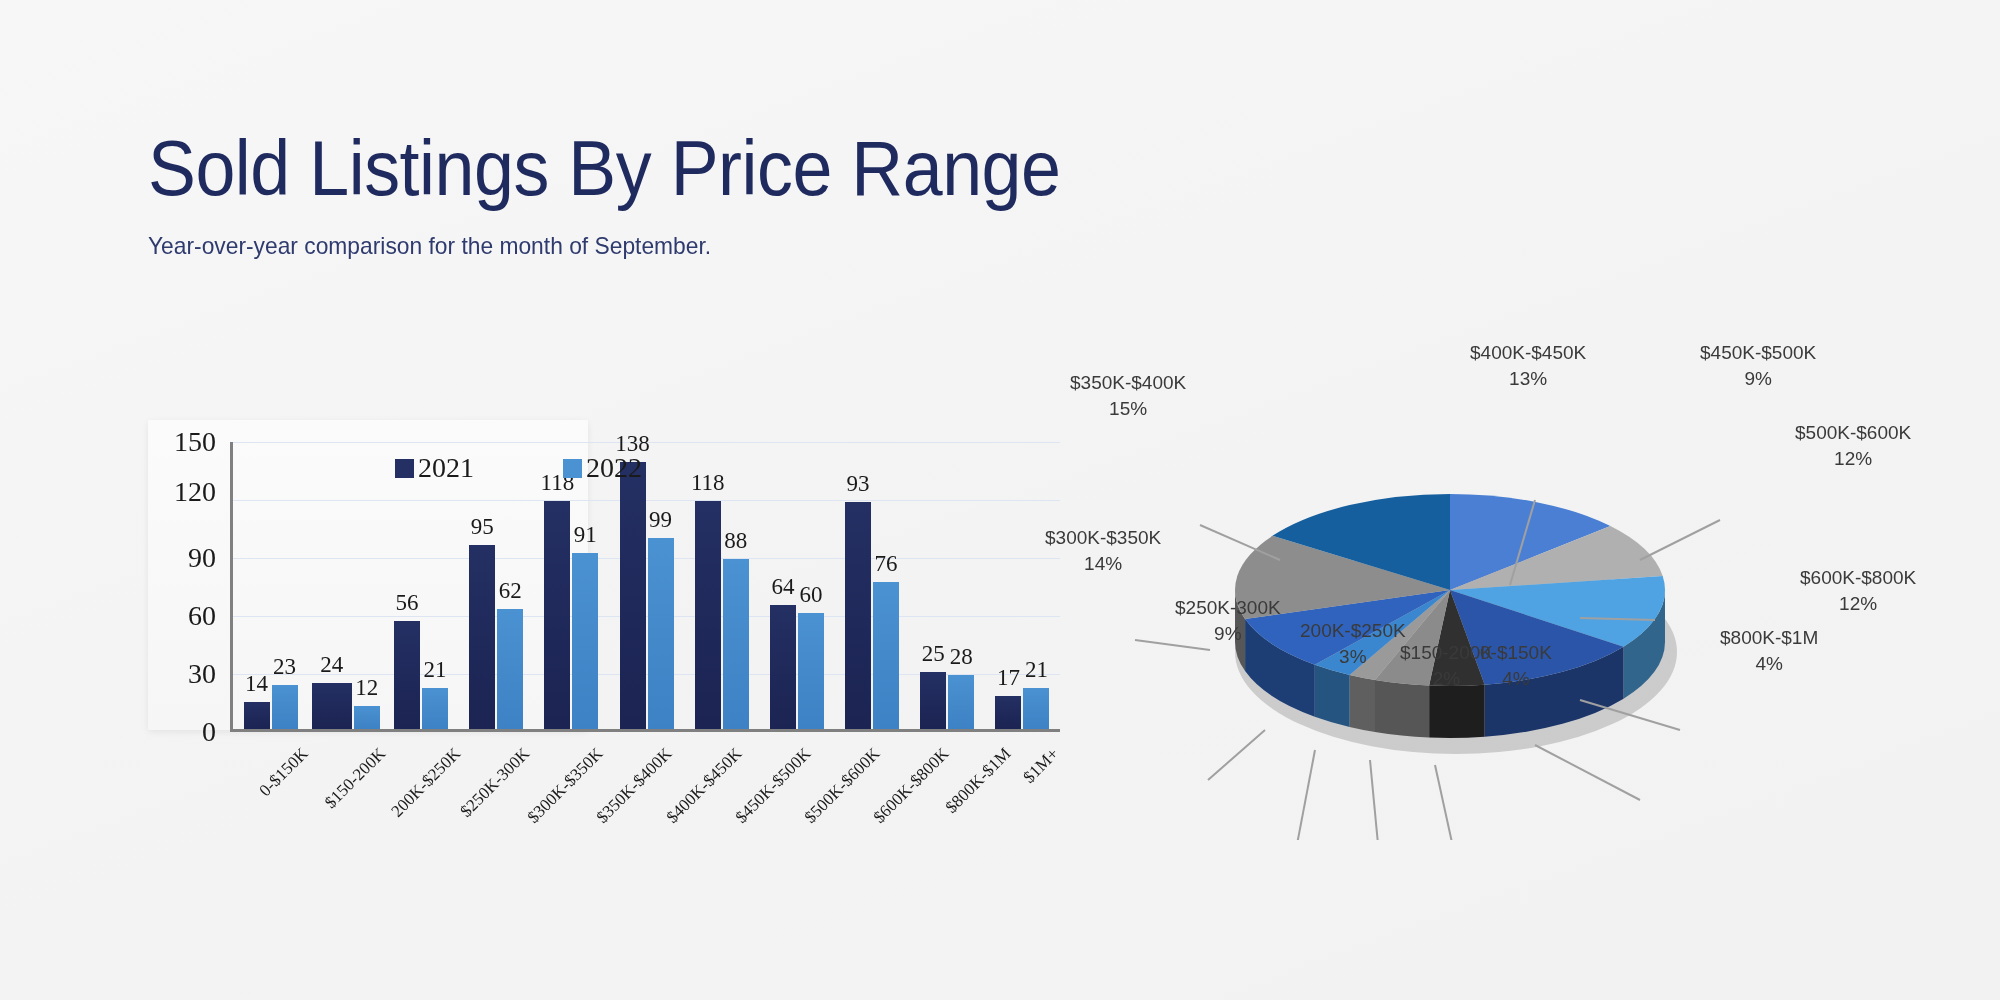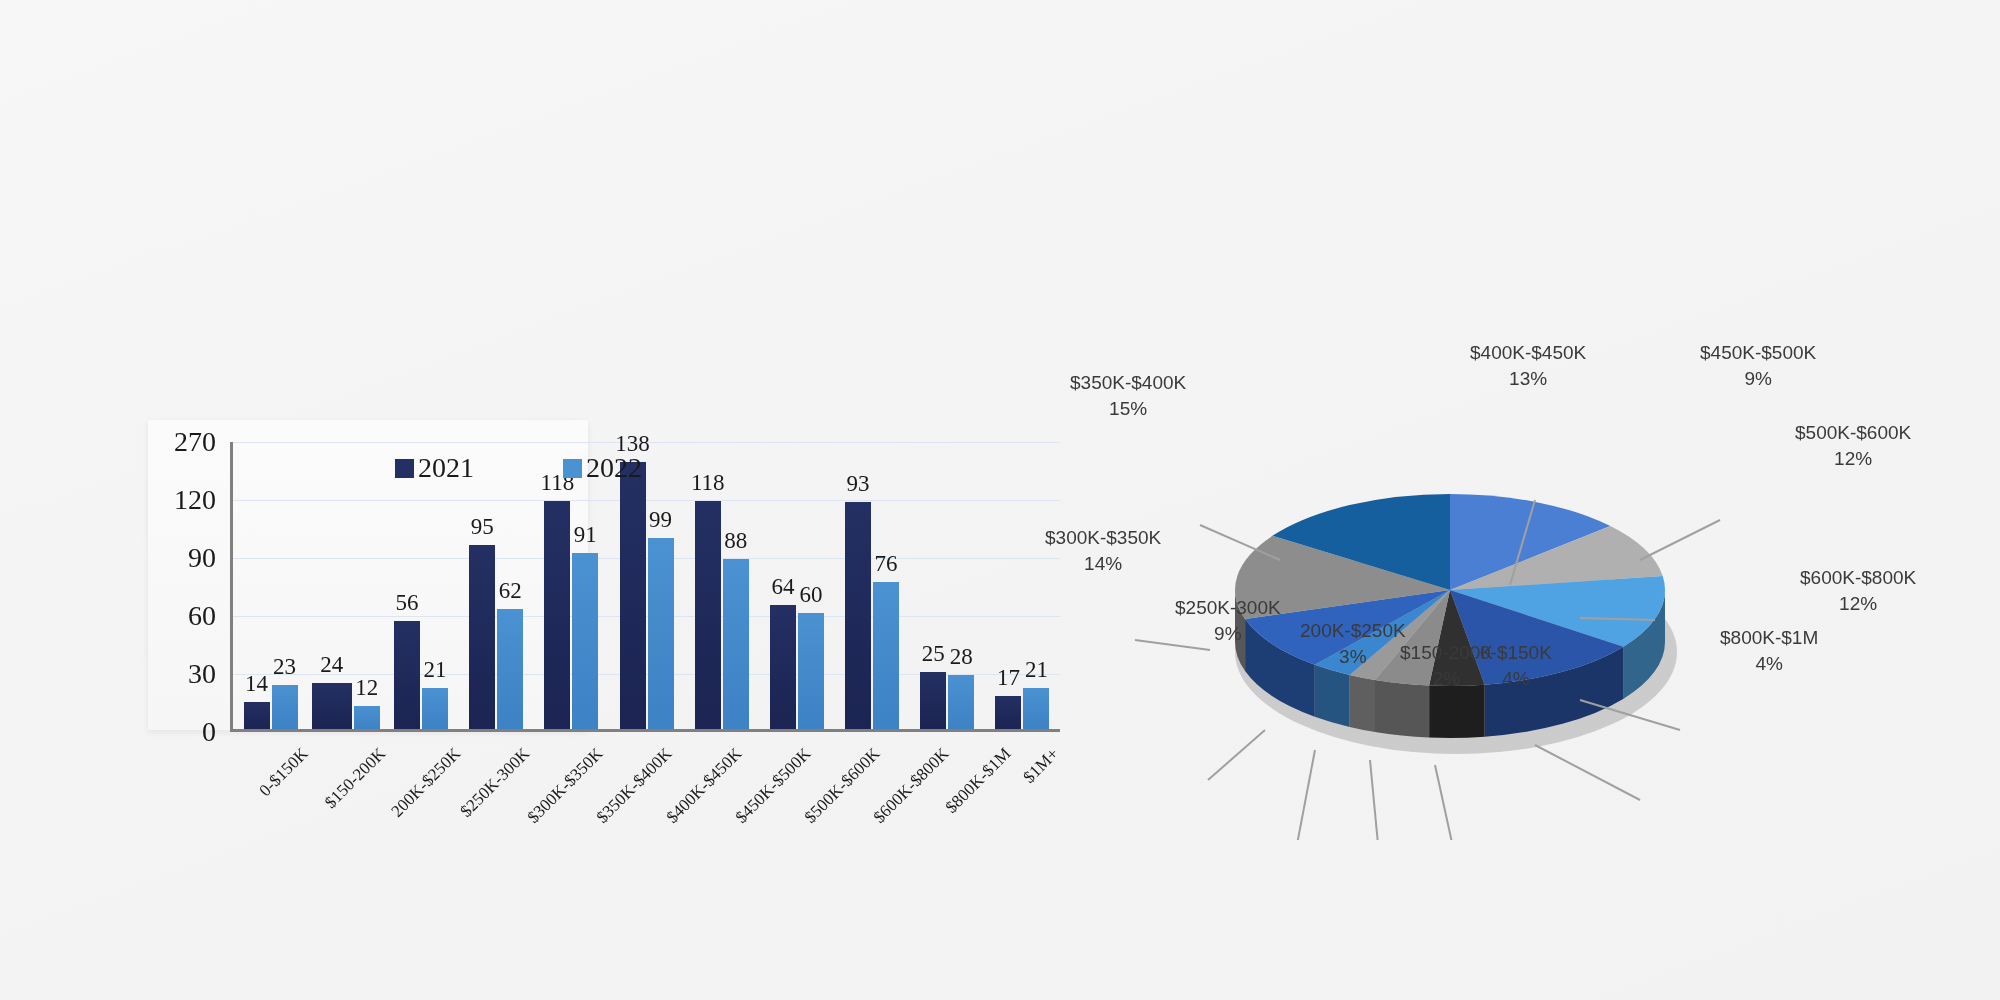--- a/index.html
+++ b/index.html
@@ -95,20 +95,24 @@
     text-align:center; line-height:1.35; white-space:nowrap;
     font-family:"Liberation Sans", sans-serif;
   }
   .pie-label .pct { display:block; }
 </style>
 </head>
 <body>
 
 <div id="root">
 
+  <div class="header">
+    <div class="page-title">Sold Listings By Price Range</div>
+    <div class="page-subtitle">Year-over-year comparison for the month of September.</div>
+  </div>
 
   <div class="bar-card"></div>
   <div class="bar-chart-wrap">
 
     <div class="legend">
       <div class="legend-item">
         <span class="legend-sw sw2021"></span>
         <span class="legend-label">2021</span>
       </div>
       <div class="legend-item">
@@ -125,22 +129,22 @@
           <div class="gridline" style="top: 174px;"></div>
           <div class="gridline" style="top: 116px;"></div>
           <div class="gridline" style="top: 58px;"></div>
           <div class="gridline" style="top: 0px;"></div>
         </div>
       <div id="yticks">
           <div class="ytick" style="top: 290px;">0</div>
           <div class="ytick" style="top: 232px;">30</div>
           <div class="ytick" style="top: 174px;">60</div>
           <div class="ytick" style="top: 116px;">90</div>
-          <div class="ytick" style="top: 58px;">120</div>
-          <div class="ytick" style="top: 0px;">270</div>
+          <div class="ytick" style="top: 50px;">120</div>
+          <div class="ytick" style="top: 0px;">150</div>
         </div>
       <div class="groups" id="groups">
           <div class="group">
             <div class="bar y2021" style="height: 27.0667px;">
               <span class="val">14</span>
             </div>
             <div class="bar y2022" style="height: 44.4667px;">
               <span class="val">23</span>
             </div>
           </div>

